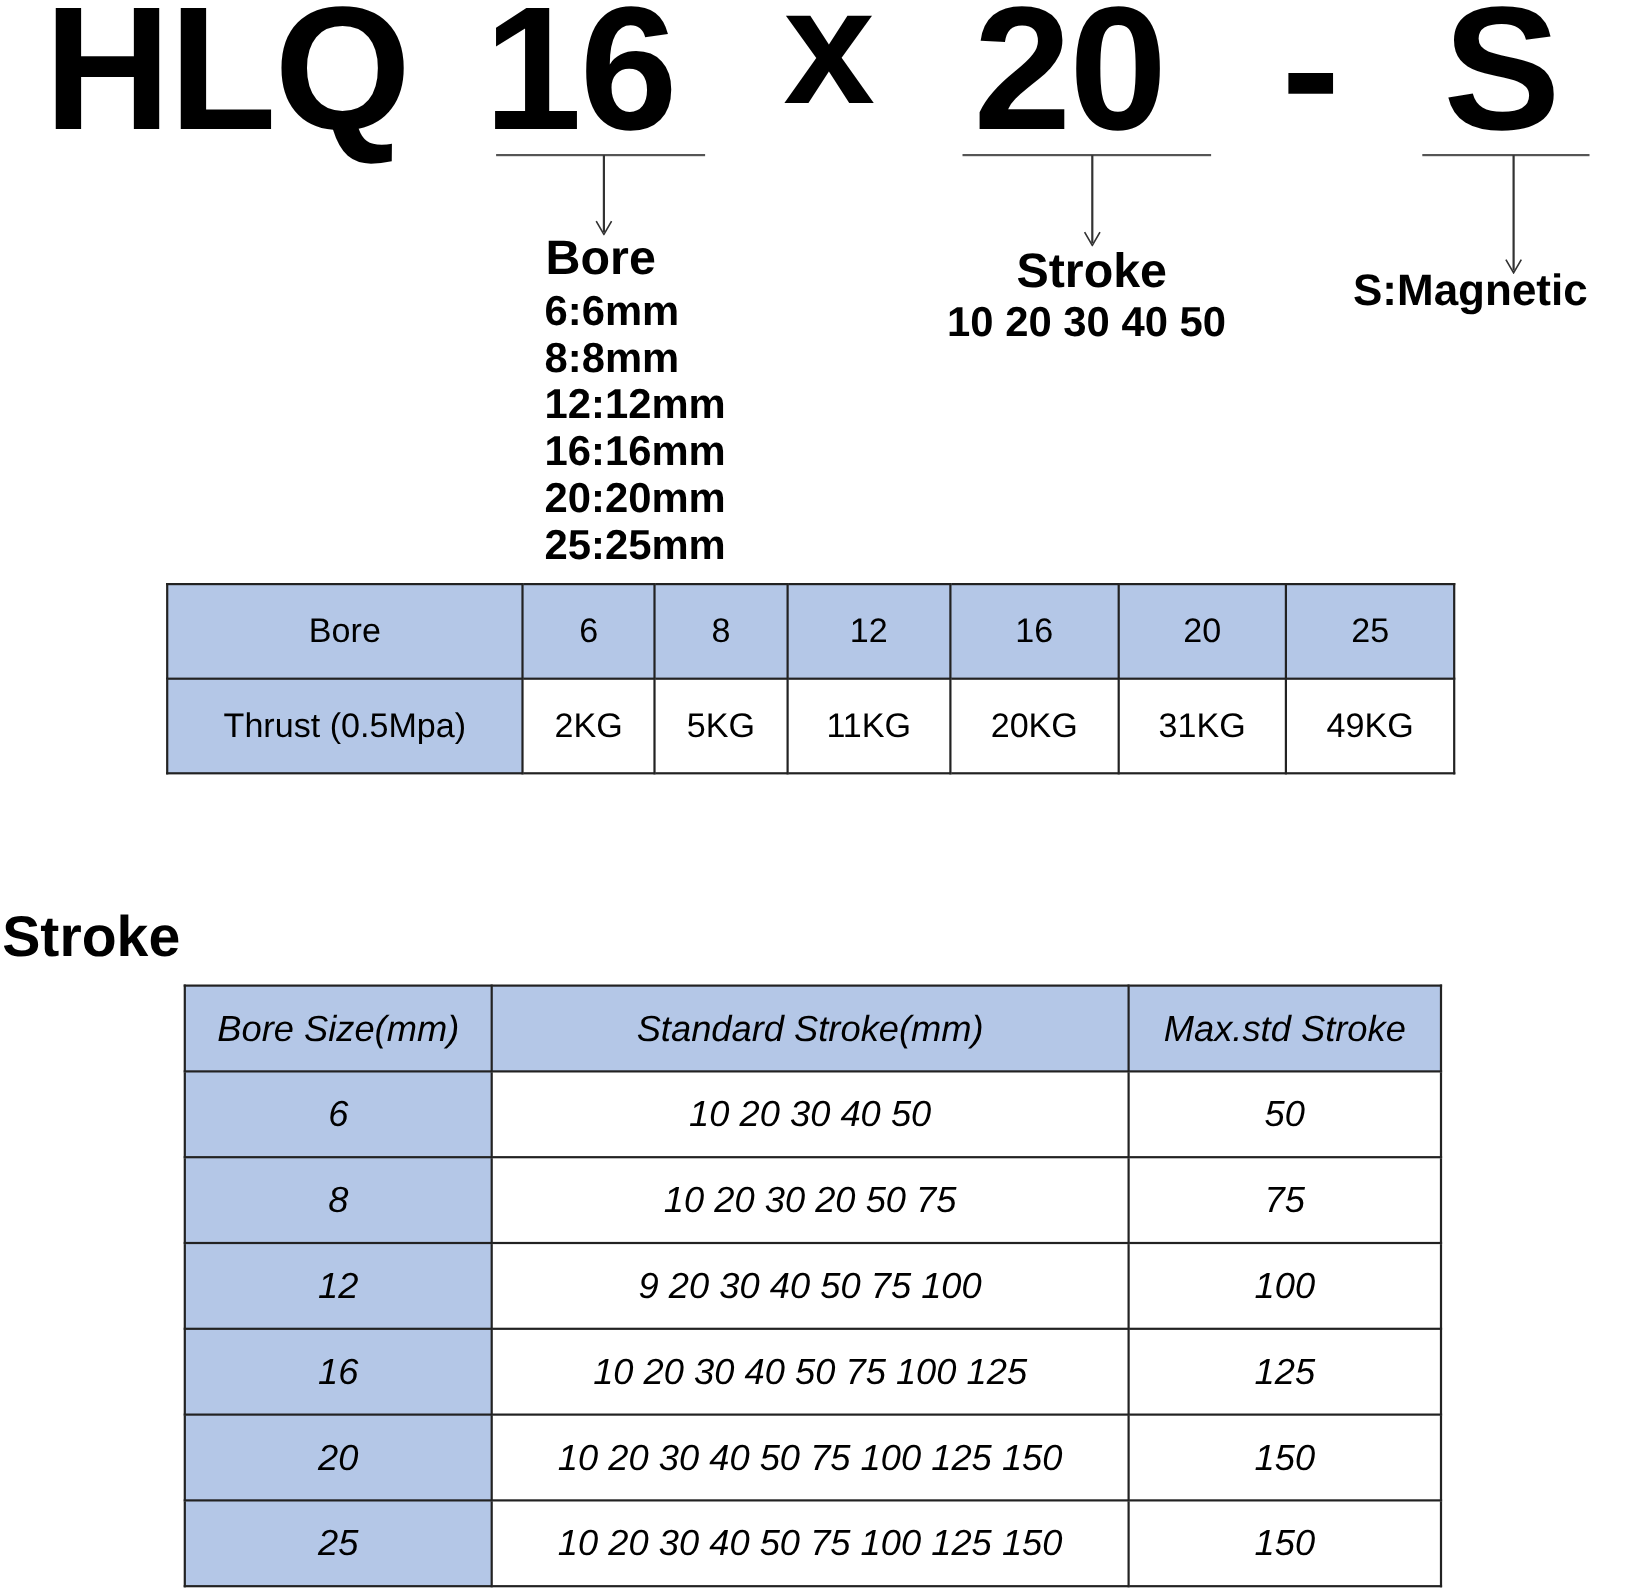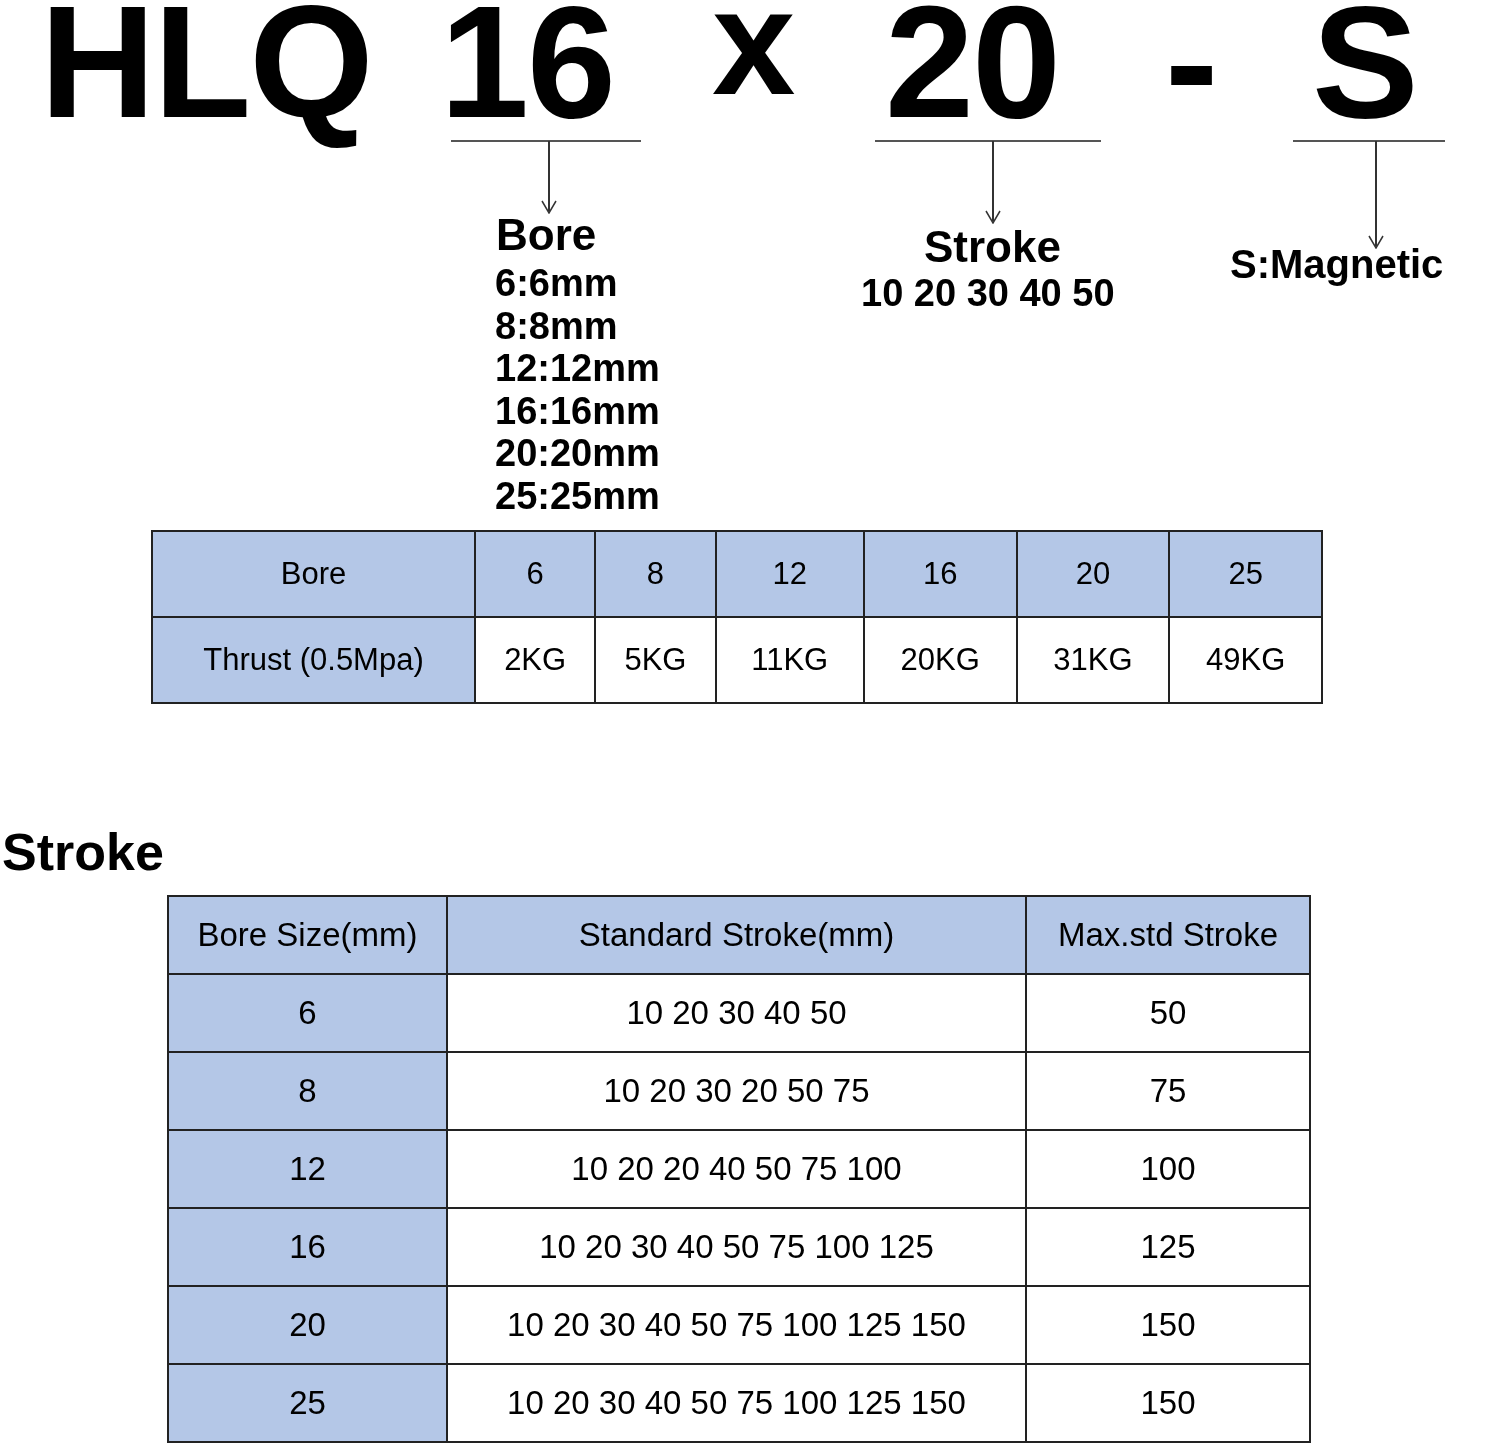--- a/index.html
+++ b/index.html
@@ -97,21 +97,21 @@
     <td>11KG</td>
     <td>20KG</td>
     <td>31KG</td>
     <td>49KG</td>
   </tr>
 </tbody>
   </table>
 
 <div class="section-title">Stroke</div>
 
-<table class="t2" style="left:167px;top:895px;width:1144px;">
+<table class="t2" style="left:167px;top:895px;width:1144px;font-style:italic;">
   <colgroup>
       <col style="width:279px">
       <col style="width:579px">
       <col>
     </colgroup>
   <tbody>
       <tr class="blue">
     <td>Bore Size(mm)</td>
     <td>Standard Stroke(mm)</td>
     <td>Max.std Stroke</td>
@@ -121,21 +121,21 @@
     <td>10 20 30 40 50</td>
     <td>50</td>
   </tr>
   <tr>
     <td class="blue">8</td>
     <td>10 20 30 20 50 75</td>
     <td>75</td>
   </tr>
   <tr>
     <td class="blue">12</td>
-    <td>10 20 20 40 50 75 100</td>
+    <td>9 20 30 40 50 75 100</td>
     <td>100</td>
   </tr>
   <tr>
     <td class="blue">16</td>
     <td>10 20 30 40 50 75 100 125</td>
     <td>125</td>
   </tr>
   <tr>
     <td class="blue">20</td>
     <td>10 20 30 40 50 75 100 125 150</td>

